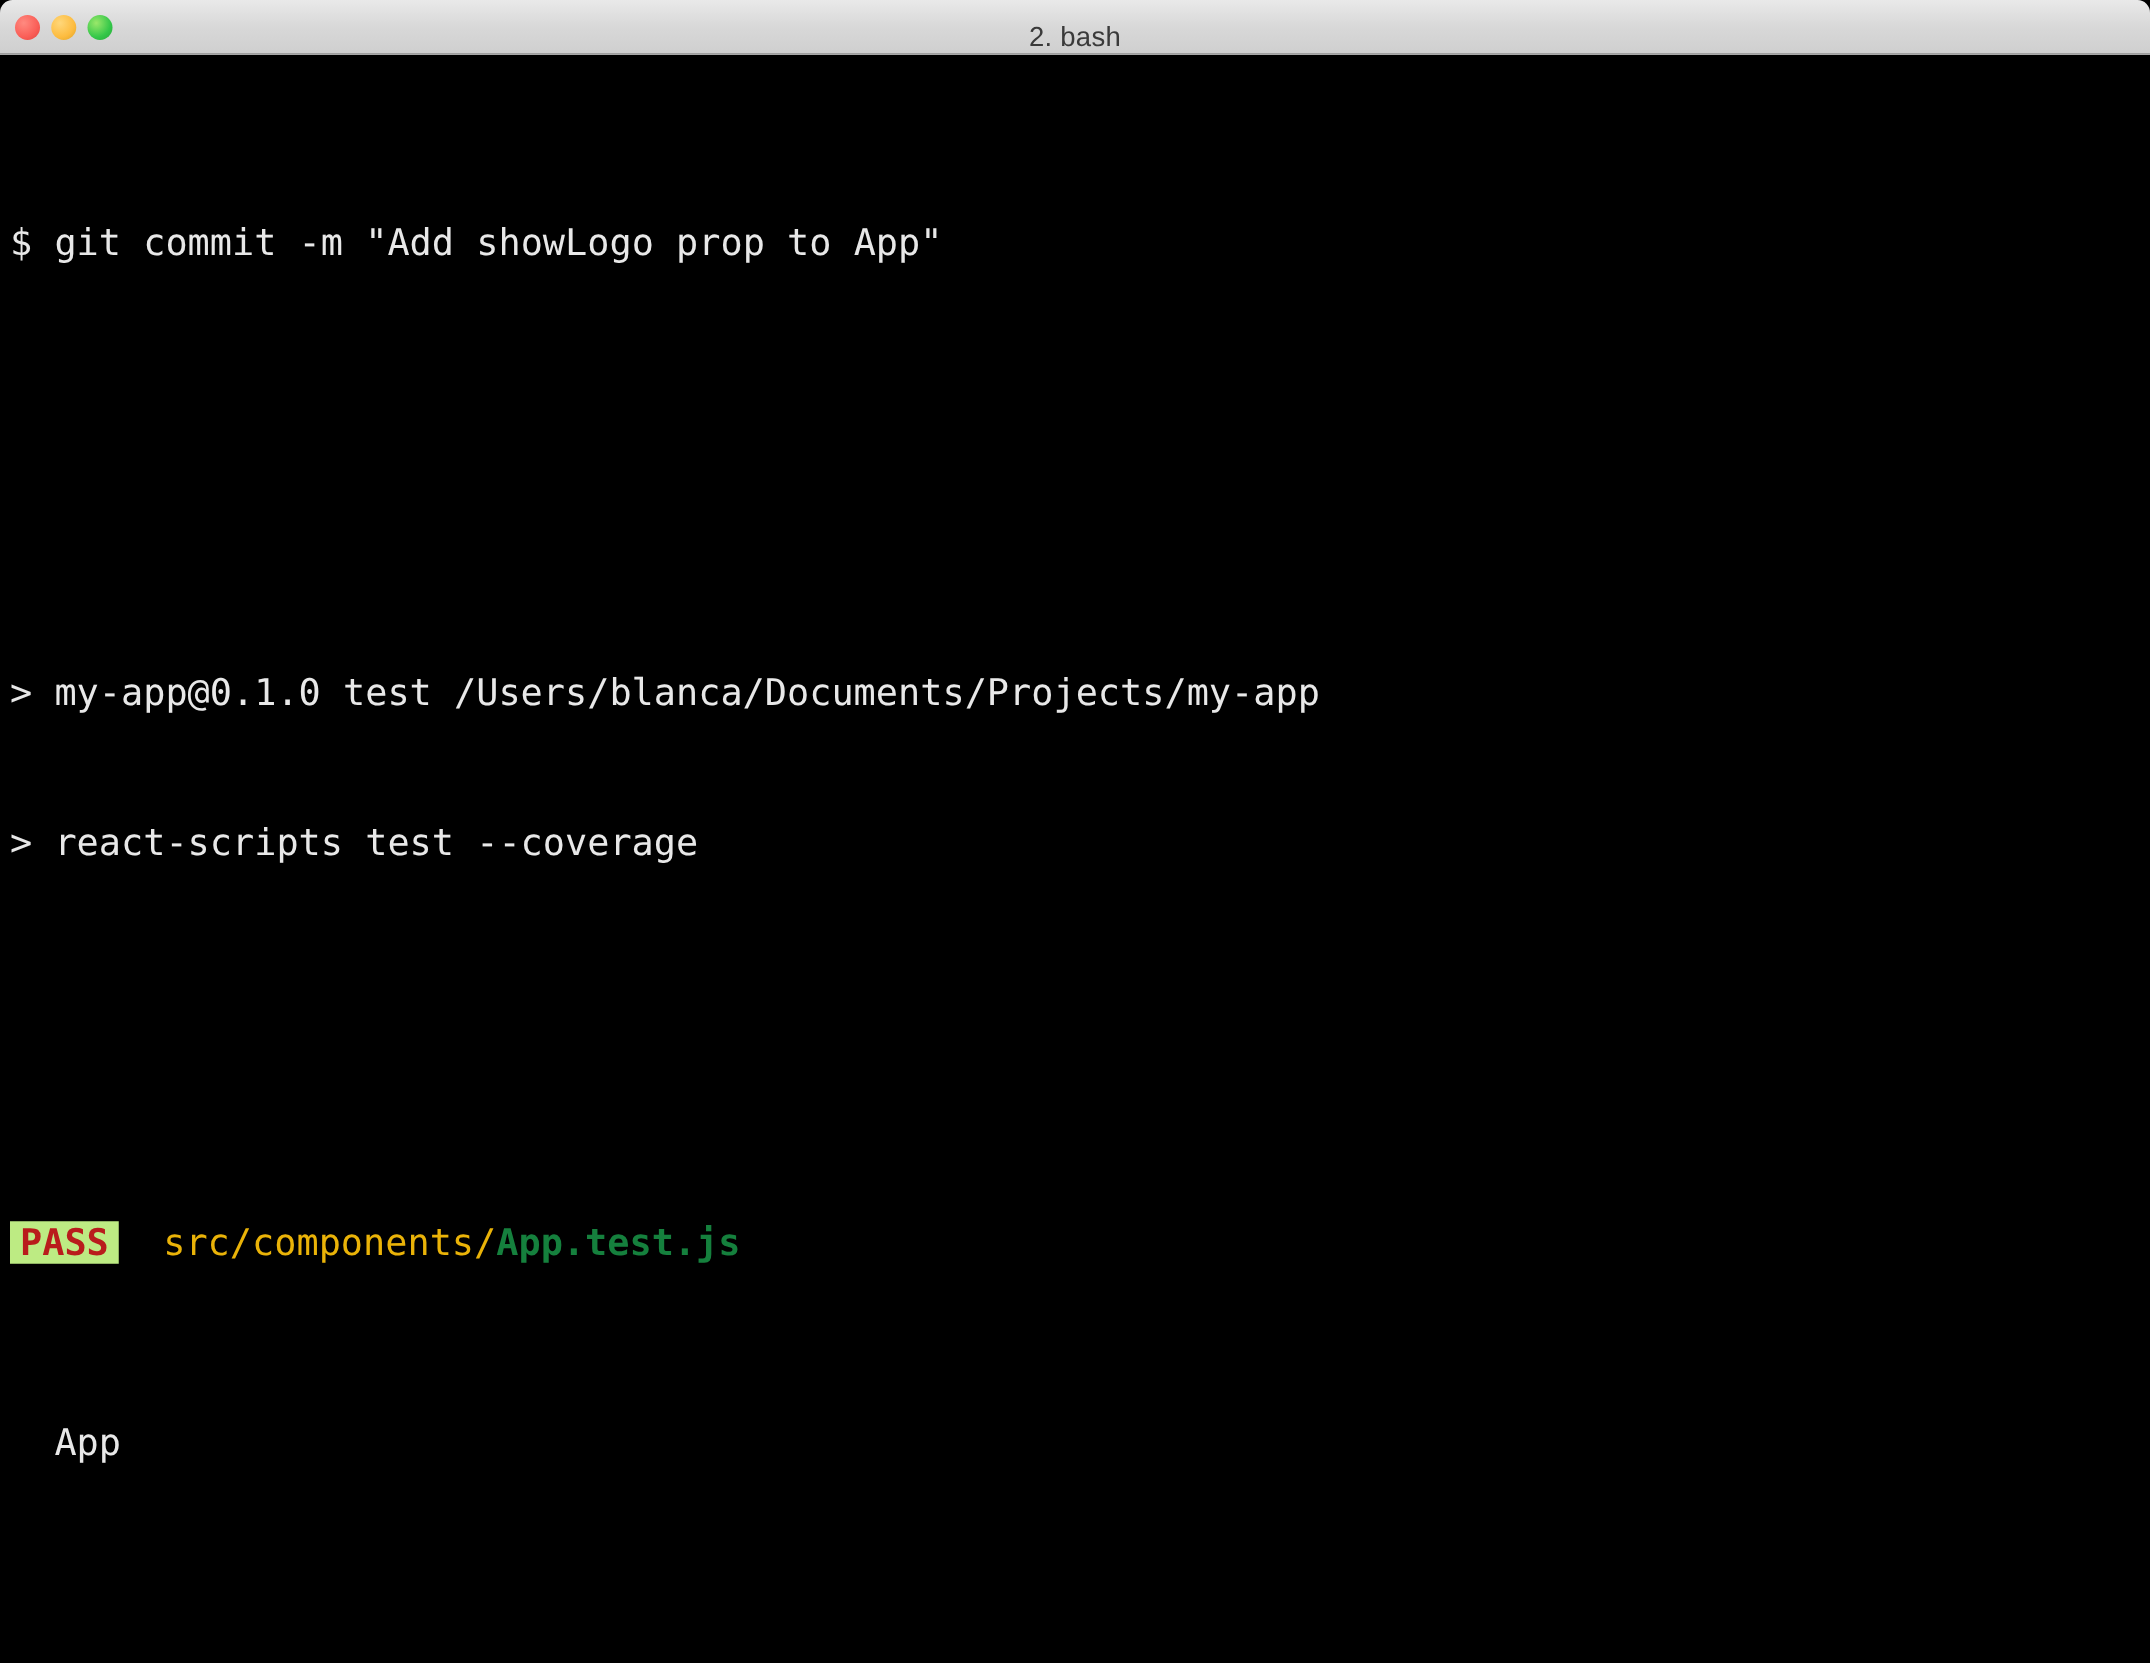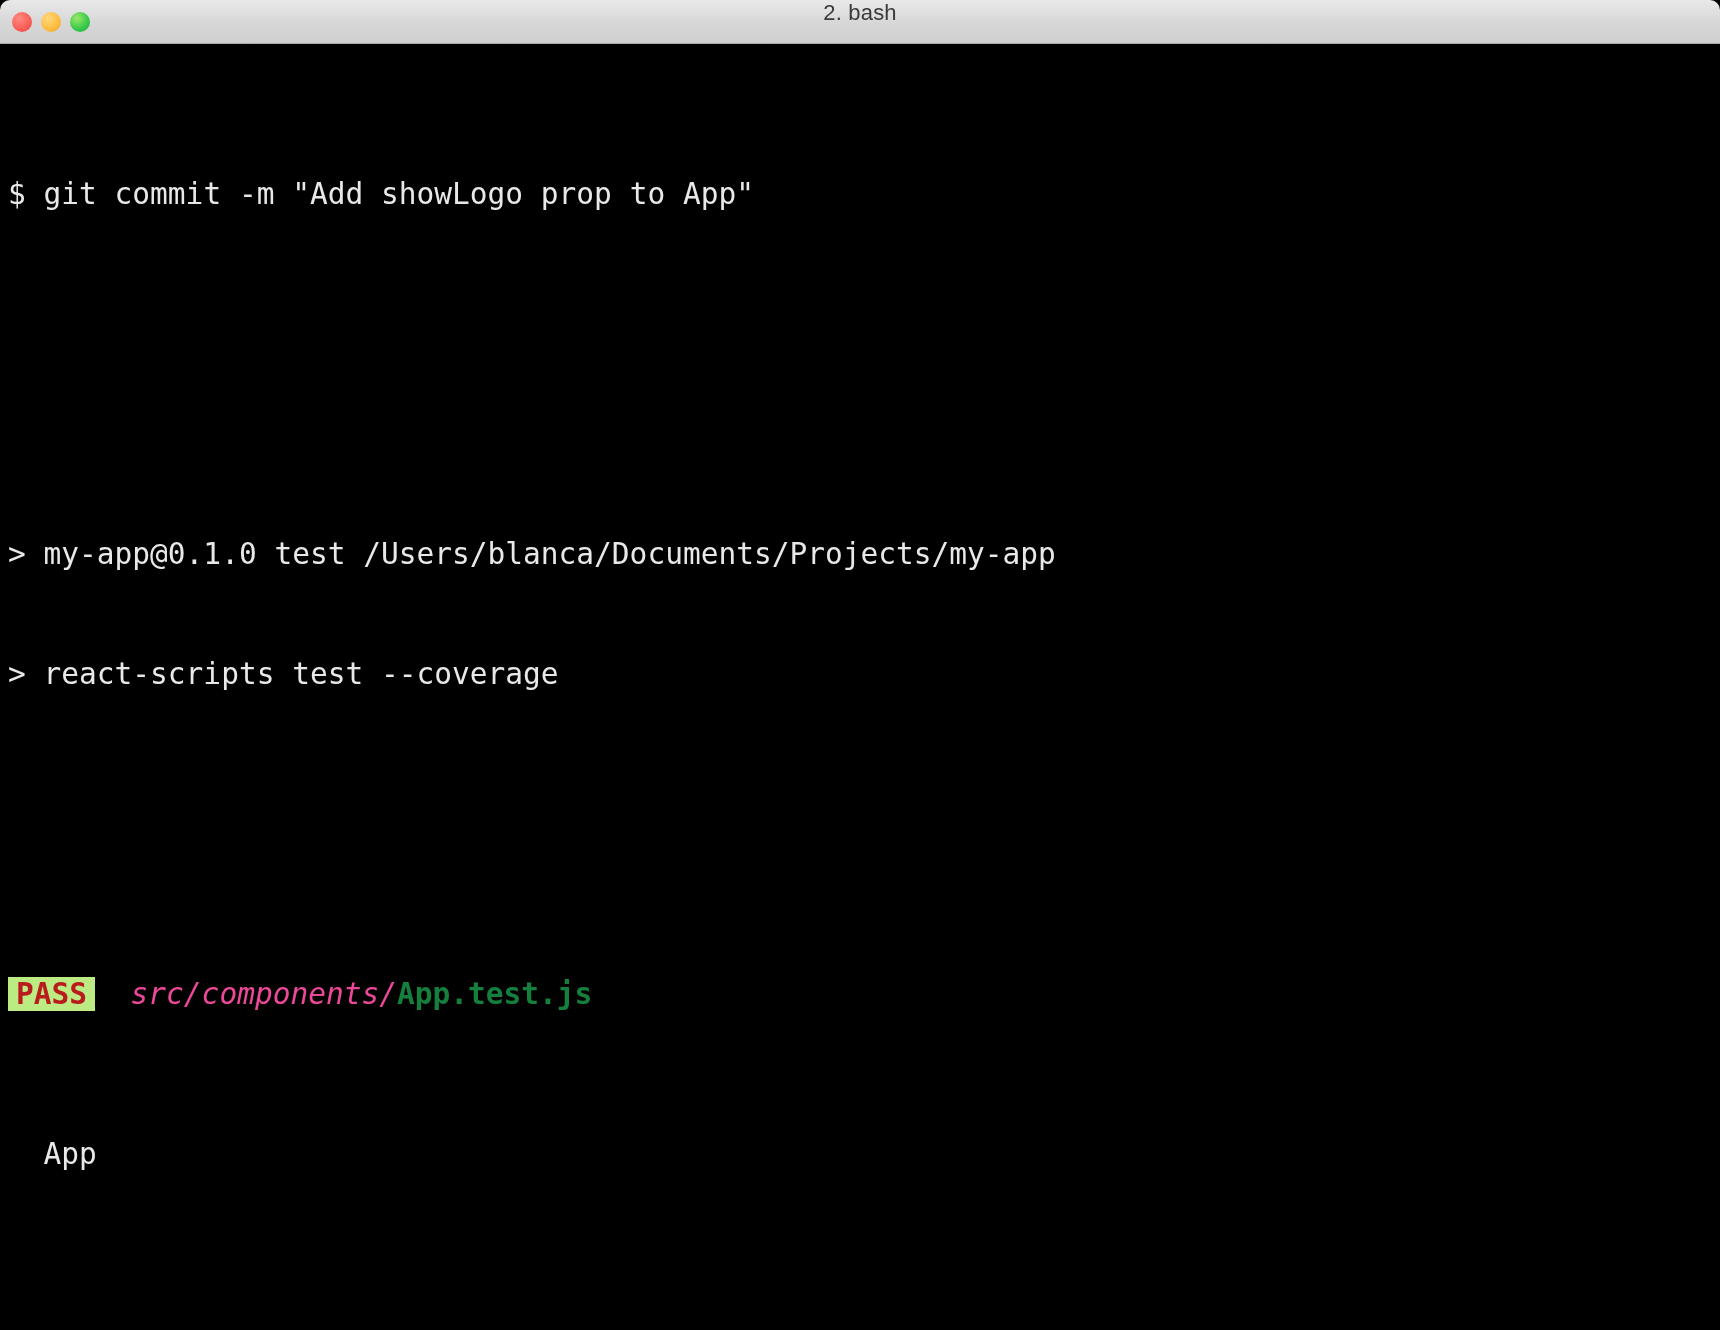--- a/index.html
+++ b/index.html
@@ -19,21 +19,21 @@
     flex-direction: column;
   }
   
   #titlebar {
     height: 44px;
     flex: 0 0 44px;
     background: linear-gradient(to bottom, #e9e9e9 0%, #d8d8d8 50%, #cfcfcf 100%);
     border-bottom: 1px solid #a8a8a8;
     position: relative;
     display: flex;
-    align-items: flex-start;
+    align-items: flex-end;
   }
   #traffic {
     position: absolute;
     left: 12px; top: 0; bottom: 0;
     display: flex; align-items: center; gap: 9px;
   }
   .light {
     width: 20px; height: 20px; border-radius: 50%;
     display: block;
   }
@@ -60,21 +60,21 @@
     letter-spacing: 0px;
     white-space: pre;
     color: #e6e6e6;
   }
   .ln { white-space: pre; height: 40px; }
   .blank { height: 40px; }
 
   
   .c-default { color: #e8e8e8; }
   .c-bold    { color: #15803d; font-weight: bold; }
-  .c-path    { color: #ec4899; font-style: italic; }
+  .c-path    { color: #eab308; }
 
   .pass-badge {
     background: #bdeb83;
     color: #b91c1c;
     font-weight: bold;
     padding: 0 8px;
   }
 </style>
 </head>
 <body>

